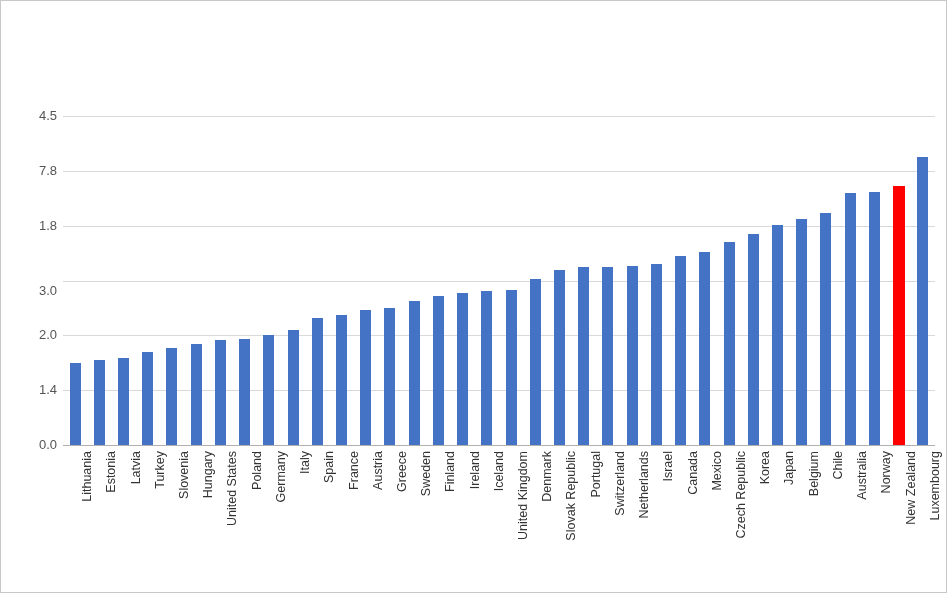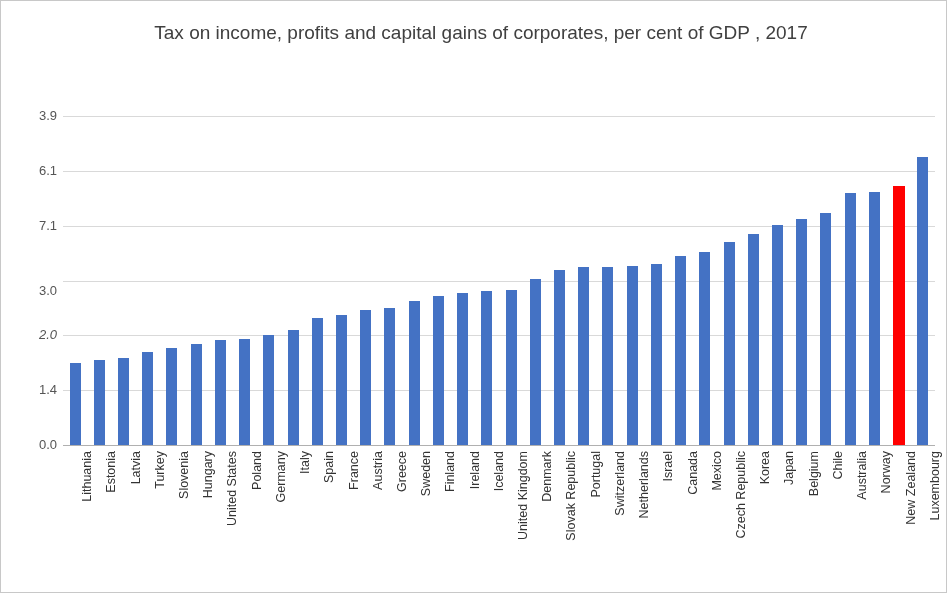--- a/index.html
+++ b/index.html
@@ -119,30 +119,29 @@
     font-size: 12.5px;
     color: #333333;
     margin-left: 5px;
   }
 </style>
 </head>
 <body>
 
 <div id="chart-frame">
 
-  <div id="chart-title">Tax on income, profits and capital gains of corporates, per cent of GDP , 2017</div>
 
   <div id="y-axis-labels">
       <div class="y-tick-label" style="top: 329px; text-align: right;">0.0</div>
       <div class="y-tick-label" style="top: 274.167px;">1.4</div>
-      <div class="y-tick-label" style="top: 219.333px; font-style: italic;">2.0</div>
+      <div class="y-tick-label" style="top: 219.333px;">2.0</div>
       <div class="y-tick-label" style="top: 175px;">3.0</div>
-      <div class="y-tick-label" style="top: 109.667px;">7.1</div>
-      <div class="y-tick-label" style="top: 54.8333px;">6.1</div>
-      <div class="y-tick-label" style="top: 0px;">3.9</div>
+      <div class="y-tick-label" style="top: 109.667px;">1.8</div>
+      <div class="y-tick-label" style="top: 54.8333px;">7.8</div>
+      <div class="y-tick-label" style="top: 0px;">4.5</div>
     </div>
 
   <div id="plot-area">
     <div id="gridlines">
         <div class="gridline" style="bottom: 0px;"></div>
         <div class="gridline" style="bottom: 54.8333px;"></div>
         <div class="gridline" style="bottom: 109.667px;"></div>
         <div class="gridline" style="bottom: 164.5px;"></div>
         <div class="gridline" style="bottom: 219.333px;"></div>
         <div class="gridline" style="bottom: 274.167px;"></div>

